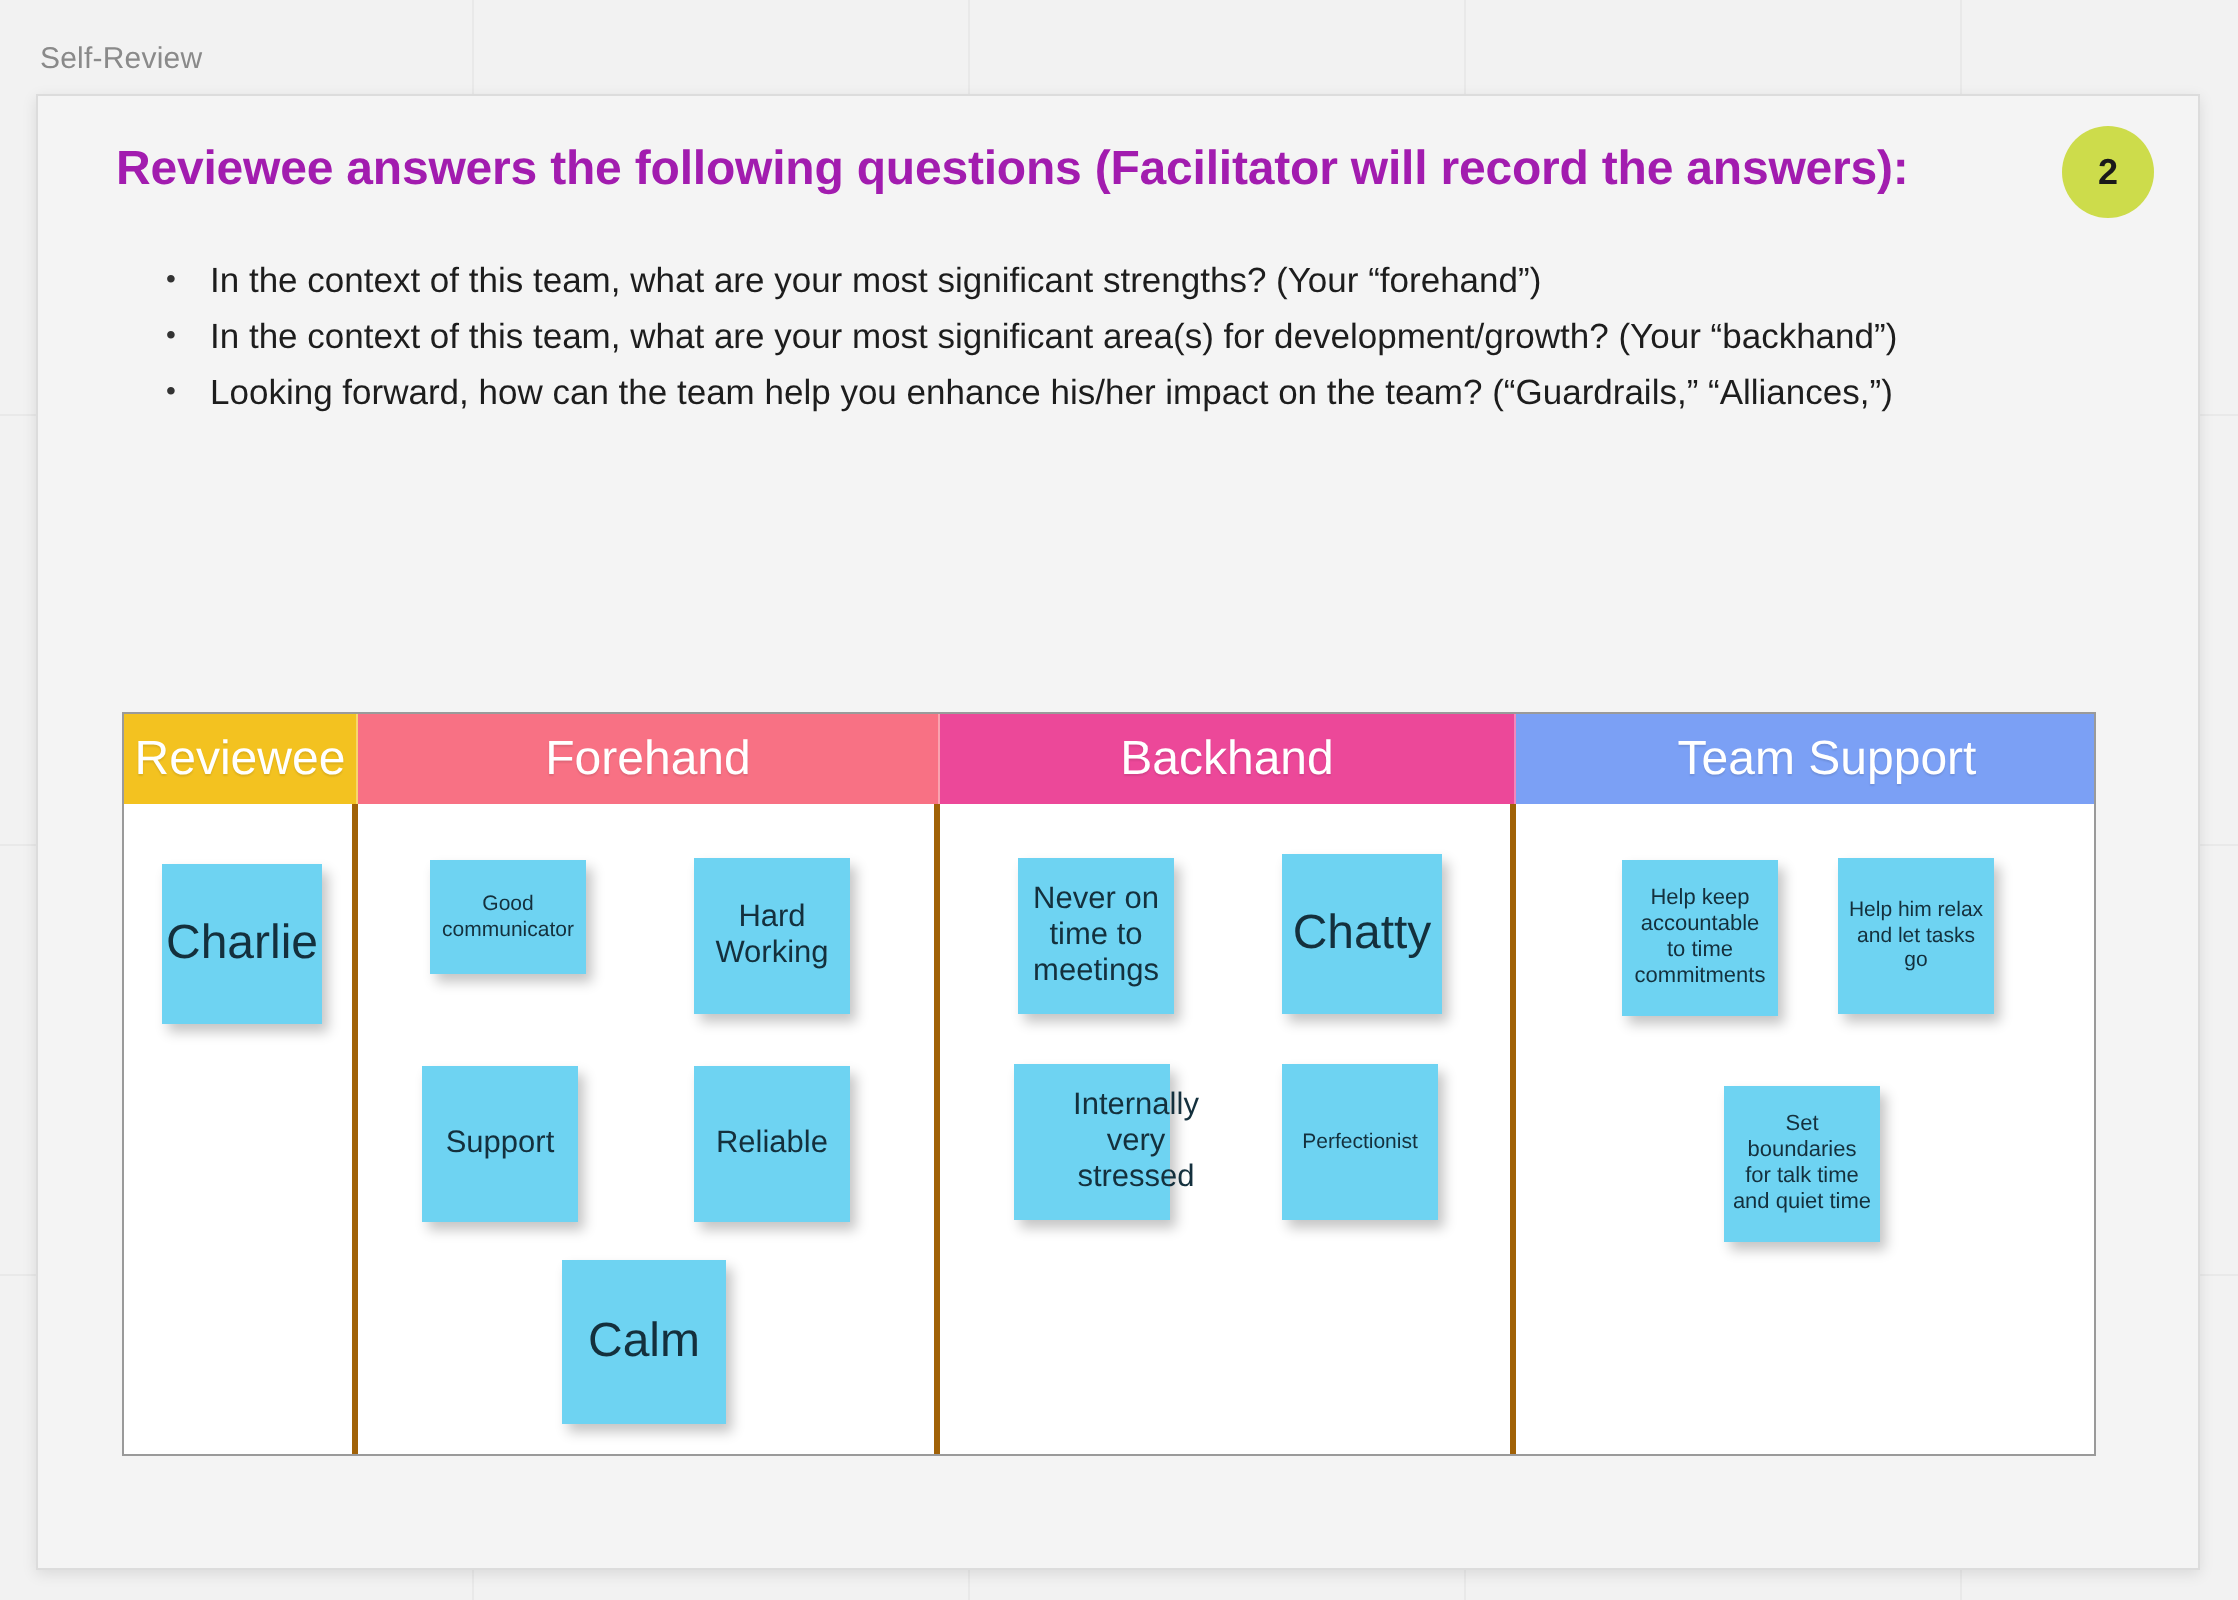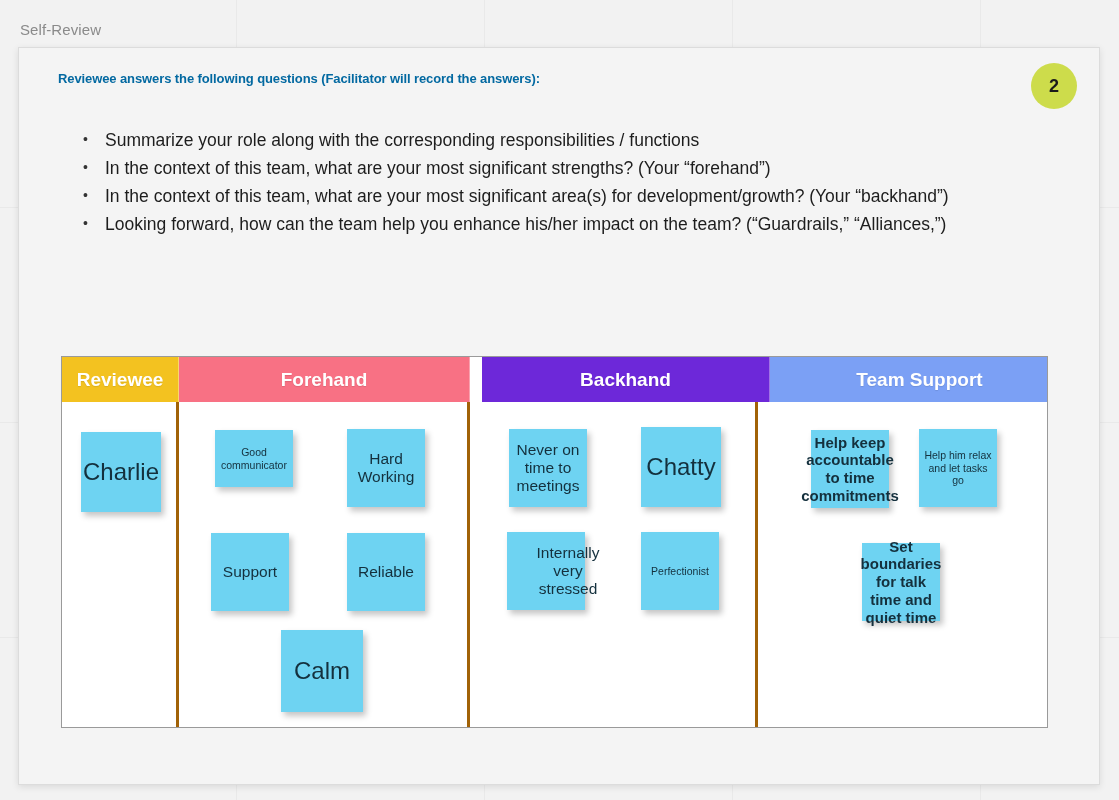--- a/index.html
+++ b/index.html
@@ -40,23 +40,23 @@
     background: #f4f4f4;
     border: 1px solid #dcdcdc;
     box-shadow: 0 2px 7px rgba(0,0,0,0.10);
     box-sizing: border-box;
   }
 
   .slide-title {
     position: absolute;
     left: 39px;
     top: 23px;
-    font-size: 13px;
+    font-size: 24px;
     font-weight: bold;
-    color: #0369a1;
+    color: #a21caf;
     letter-spacing: -.1px;
   }
 
   .step-badge {
     position: absolute;
     right: 22px;
     top: 15px;
     width: 46px;
     height: 46px;
     border-radius: 50%;
@@ -117,22 +117,22 @@
   .board-body {
     display: flex;
     flex: 1 1 auto;
     min-height: 0;
   }
   .col-head {
     display: flex;
     align-items: center;
     justify-content: center;
     color: #ffffff;
-    font-size: 19px;
-    font-weight: bold;
+    font-size: 24px;
+    font-weight: normal;
     box-sizing: border-box;
     border-right: 1px solid rgba(255,255,255,0.35);
     text-shadow: 0 1px 1px rgba(0,0,0,0.10);
   }
   .col-head:last-child { border-right: none; padding-left: 22px; }
 
   .col-body {
     position: relative;
     box-sizing: border-box;
     border-right: 3px solid #a16207;
@@ -155,46 +155,45 @@
     justify-content: center;
     text-align: center;
     color: #14303d;
     box-shadow: 3px 4px 6px rgba(0,0,0,0.23);
     padding: 4px;
     line-height: 1.18;
   }
   .note.sz-lg   { font-size: 24px; }
   .note.sz-md   { font-size: 15.5px; }
   .note.sz-sm   { font-size: 10.5px; }
-  .note.sz-xs   { font-size: 15px; font-weight: bold; }
+  .note.sz-xs   { font-size: 11px; }
 </style>
 </head>
 <body>
 
 <div class="breadcrumb">Self-Review</div>
 
 <div class="slide-card">
 
   <div class="slide-title">Reviewee answers the following questions (Facilitator will record the answers):</div>
 
   <div class="step-badge" style="background-color: rgb(205, 220, 75);">2</div>
 
   <ul class="q-list">
-    <li class="q-item">Summarize your role along with the corresponding responsibilities / functions</li>
     <li class="q-item">In the context of this team, what are your most significant strengths? (Your “forehand”)</li>
     <li class="q-item">In the context of this team, what are your most significant area(s) for development/growth? (Your “backhand”)</li>
     <li class="q-item">Looking forward, how can the team help you enhance his/her impact on the team? (“Guardrails,” “Alliances,”)</li>
   </ul>
 
   <div class="board">
 
     <div class="board-head">
       <div class="col-head c-reviewee" style="background-color: rgb(243, 194, 32);">Reviewee</div>
       <div class="col-head c-forehand" style="background-color: rgb(248, 113, 132);">Forehand</div>
-      <div class="col-head c-backhand" style="background-color: #6d28d9; margin-left: 12px;">Backhand</div>
+      <div class="col-head c-backhand" style="background-color: #ec4899;">Backhand</div>
       <div class="col-head c-support" style="background-color: rgb(123, 160, 245);">Team Support</div>
     </div>
 
     <div class="board-body">
 
       <div class="col-body c-reviewee">
         <div class="note sz-lg" style="left: 19px; top: 30px; width: 80px; height: 80px; background-color: rgb(110, 211, 242);">Charlie</div>
       </div>
 
       <div class="col-body c-forehand">

